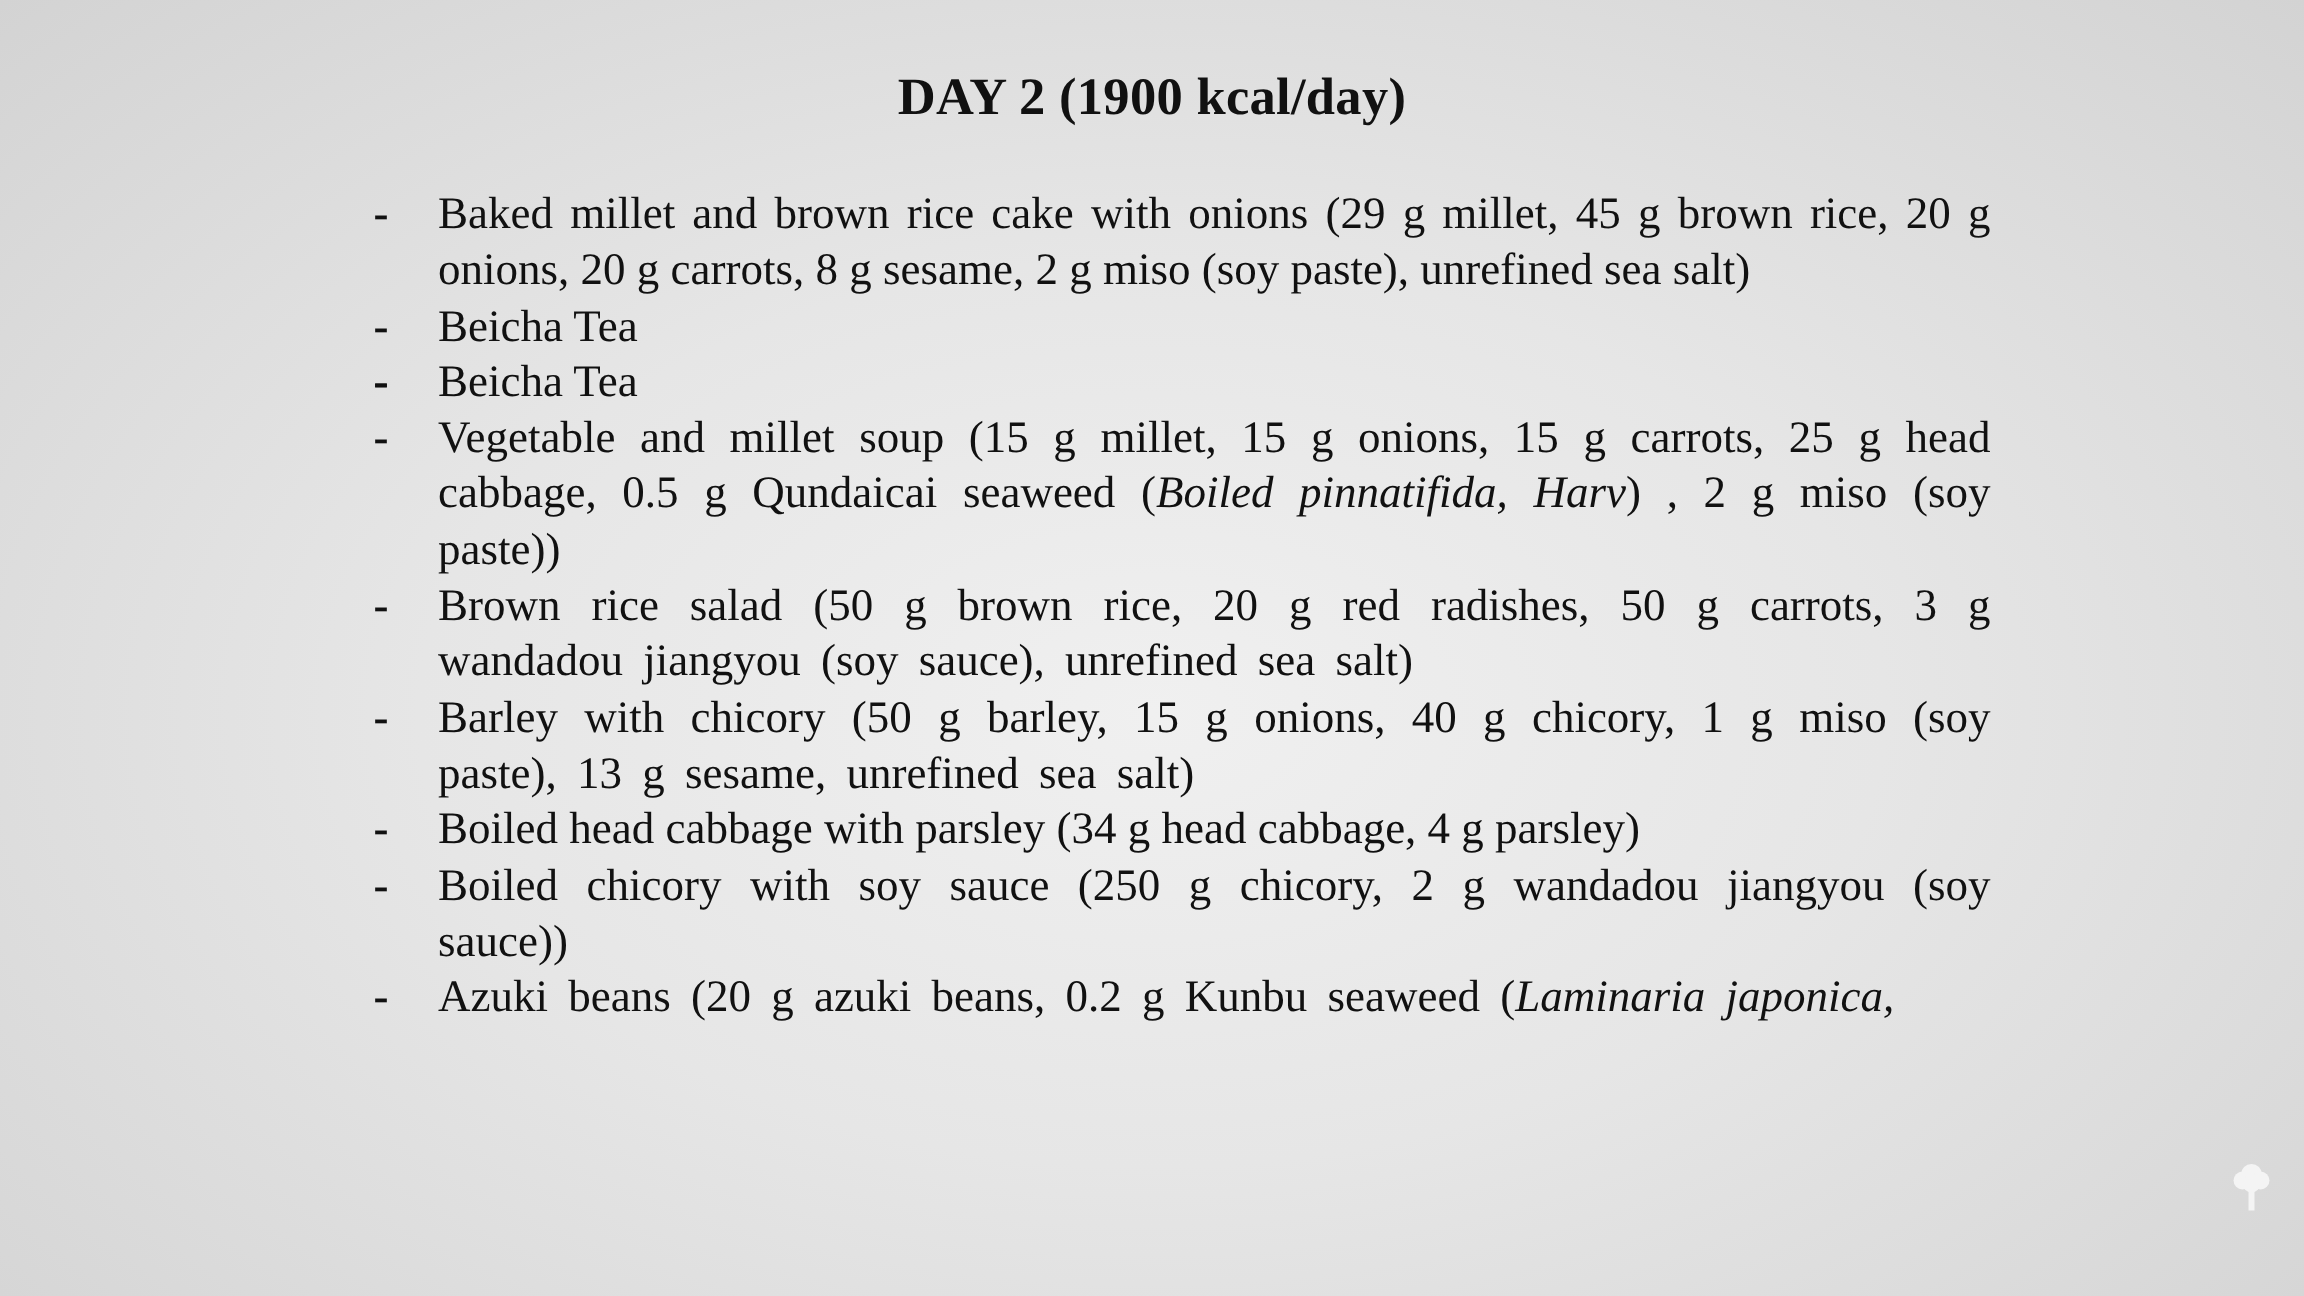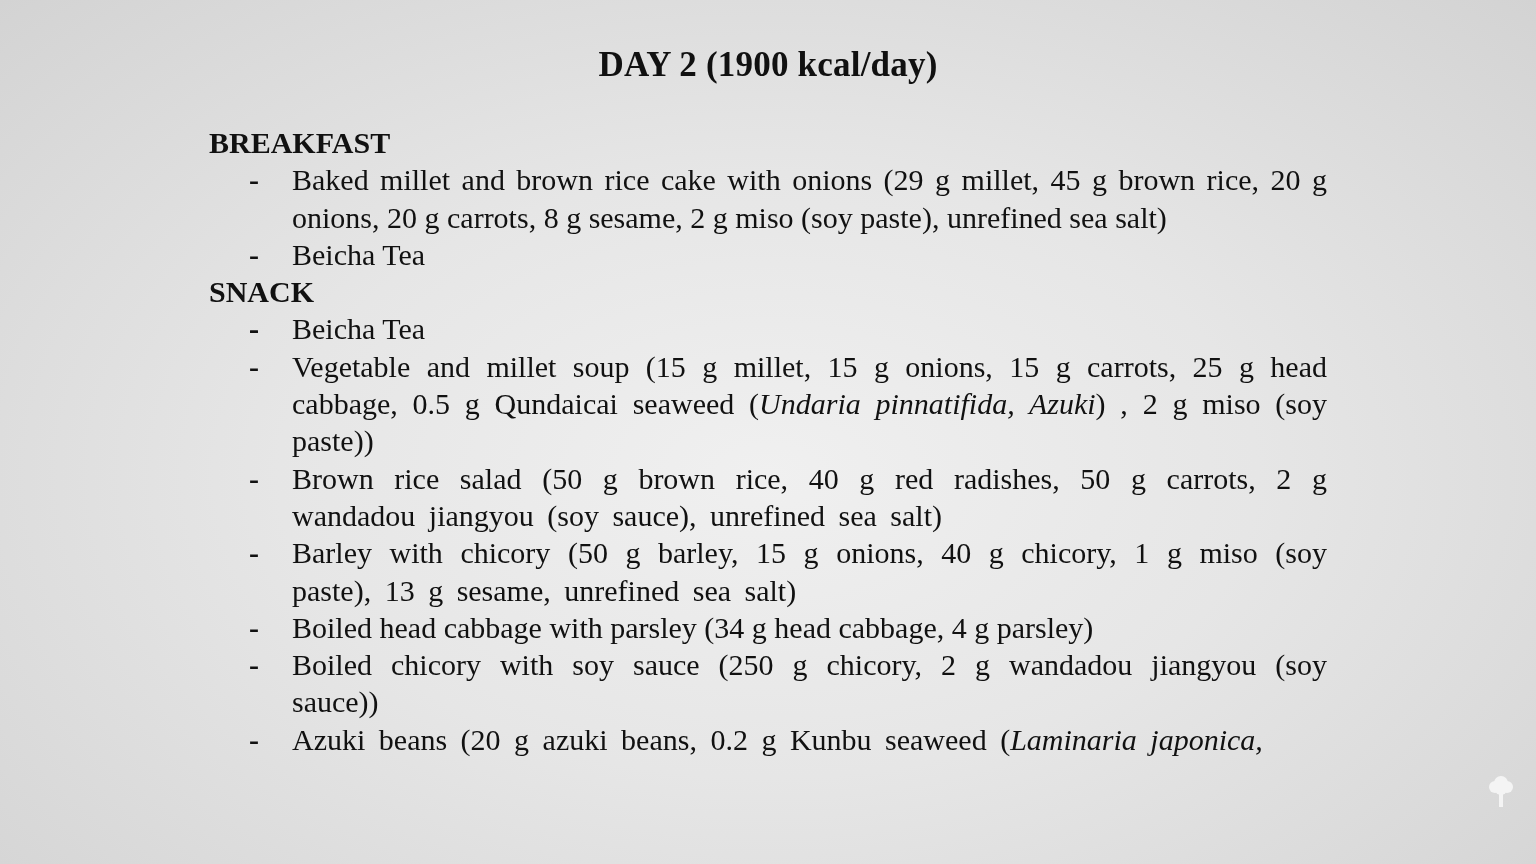--- a/index.html
+++ b/index.html
@@ -82,51 +82,49 @@
   </style>
 </head>
 <body>
 
 <div class="slide">
 
   <div class="title">DAY 2 (1900 kcal/day)</div>
 
   <div class="content">
 
-    <div class="section-heading">BREAKFAST</div>
     <ul class="items">
       <li class="item">
         <span class="dash">-</span>
         <span class="text">Baked millet and brown rice cake with onions (29 g millet, 45 g brown rice, 20 g onions, 20 g carrots, 8 g sesame, 2 g miso (soy paste), unrefined sea salt)</span>
       </li>
       <li class="item">
         <span class="dash">-</span>
         <span class="text">Beicha Tea</span>
       </li>
     </ul>
 
-    <div class="section-heading">SNACK</div>
     <ul class="items">
       <li class="item" style="padding-right:80px;">
         <span class="dash">-</span>
       </li>
       <li class="item">
         <span class="dash">-</span>
         <span class="text">Beicha Tea</span>
       </li>
     </ul>
 
     <ul class="items">
       <li class="item just-wide">
         <span class="dash">-</span>
-        <span class="text"><span>Vegetable and millet soup (15 g millet, 15 g onions, 15 g carrots, 25 g head cabbage, 0.5 g Qundaicai seaweed (</span><i>Undaria pinnatifida, Azuki</i><span>) , 2 g miso (soy paste))</span></span>
+        <span class="text"><span>Vegetable and millet soup (15 g millet, 15 g onions, 15 g carrots, 25 g head cabbage, 0.5 g Qundaicai seaweed (</span><i>Boiled pinnatifida, Harv</i><span>) , 2 g miso (soy paste))</span></span>
       </li>
       <li class="item just-wide">
         <span class="dash">-</span>
-        <span class="text">Brown rice salad (50 g brown rice, 40 g red radishes, 50 g carrots, 2 g wandadou jiangyou (soy sauce), unrefined sea salt)</span>
+        <span class="text">Brown rice salad (50 g brown rice, 20 g red radishes, 50 g carrots, 3 g wandadou jiangyou (soy sauce), unrefined sea salt)</span>
       </li>
       <li class="item just-wide">
         <span class="dash">-</span>
         <span class="text">Barley with chicory (50 g barley, 15 g onions, 40 g chicory, 1 g miso (soy paste), 13 g sesame, unrefined sea salt)</span>
       </li>
       <li class="item">
         <span class="dash">-</span>
         <span class="text">Boiled head cabbage with parsley (34 g head cabbage, 4 g parsley)</span>
       </li>
       <li class="item just-wide">

